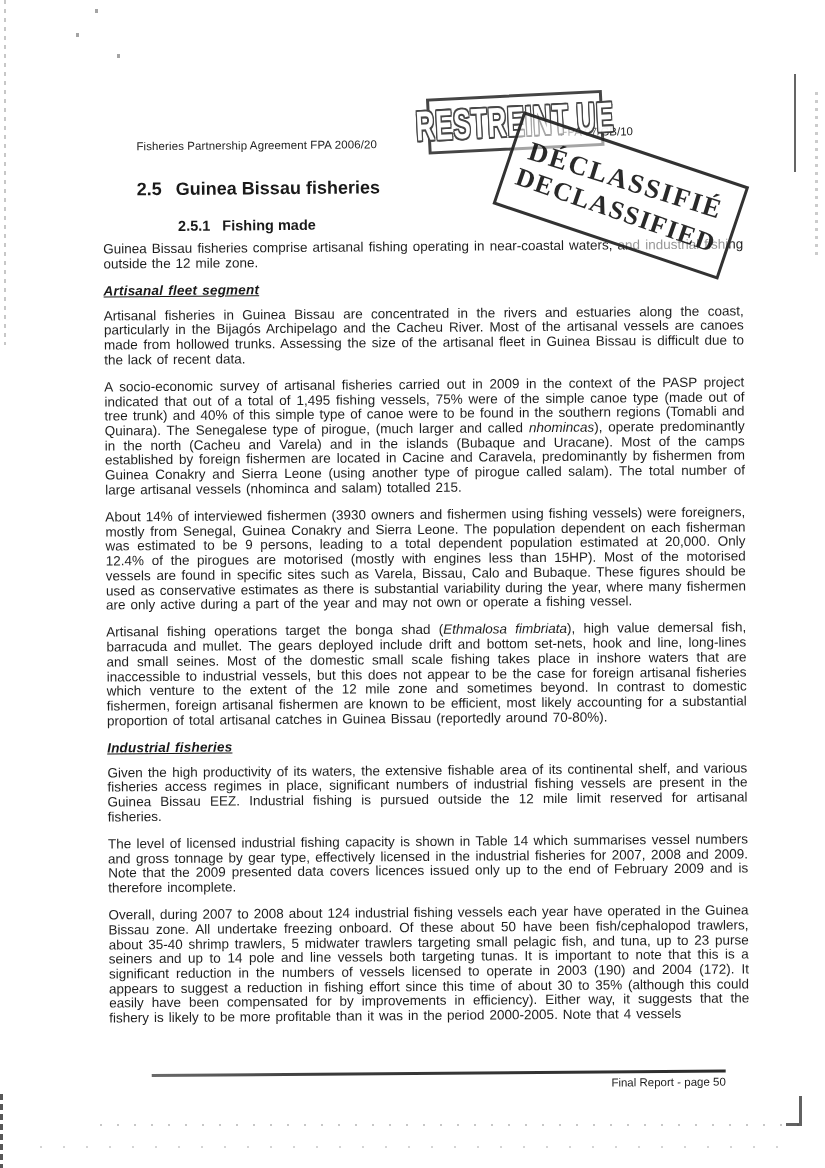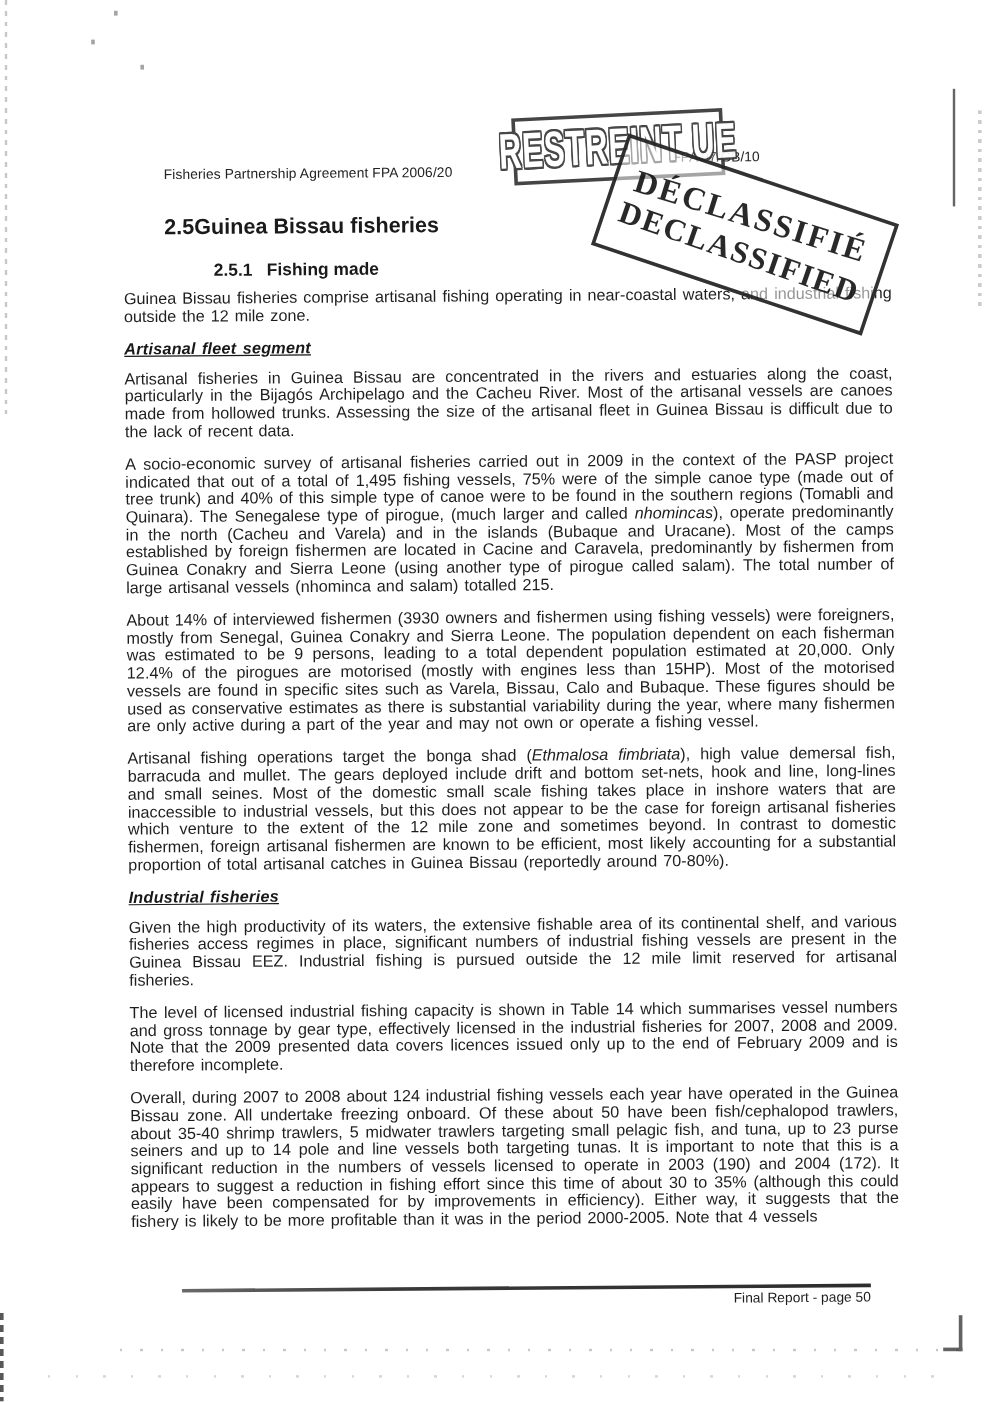--- a/index.html
+++ b/index.html
@@ -52,21 +52,21 @@
     font-family:"Liberation Serif", serif; font-weight:bold;
     color:#1c1c1c; opacity:0.94;
   }
   .stamp-declass .line1 { font-size:27px; letter-spacing:2px; transform:rotate(-1.2deg); }
   .stamp-declass .line2 { font-size:26px; letter-spacing:1.5px; transform:rotate(0.6deg); }
   
   .h1 {
     position:absolute; left:140px; top:177px;
     font-size:18px; font-weight:bold; color:#1a1a1a;
   }
-  .h1 .num { }
+  .h1 .num { margin-right:14px; }
   .h2 {
     position:absolute; left:181px; top:216px;
     font-size:14.5px; font-weight:bold; color:#1a1a1a;
   }
   .h2 .num { margin-right:12px; }
   
   .body-col {
     position:absolute; left:106px; top:240px; width:640px;
     font-size:13.5px; line-height:14.7px; text-align:justify;
     word-spacing:1.2px; color:#1e1e1e;

